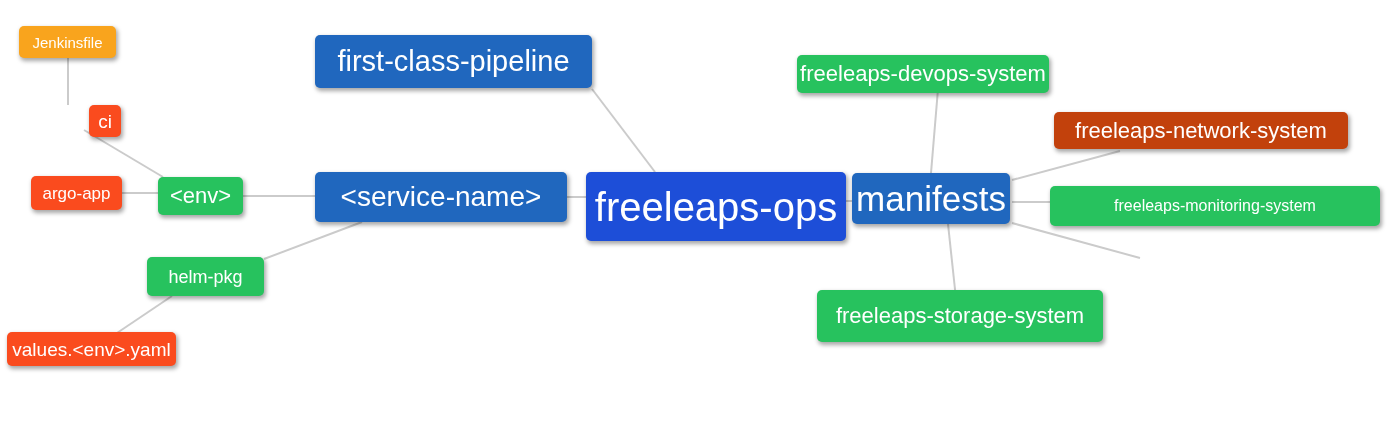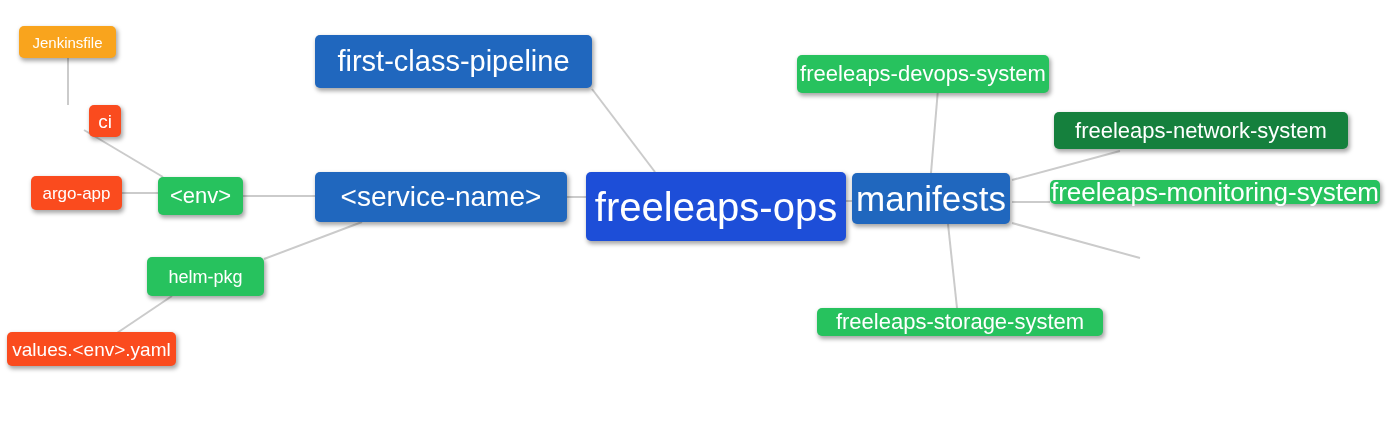--- a/index.html
+++ b/index.html
@@ -62,20 +62,20 @@
   <div class="node" style="left: 586px; top: 172px; width: 260px; height: 69px; font-size: 40px; background: #1d4ed8; color: rgb(255, 255, 255);">freeleaps-ops</div>
 
   <div class="node" style="left: 852px; top: 173px; width: 158px; height: 51px; font-size: 35px; background: rgb(32, 103, 190); color: rgb(255, 255, 255);">manifests</div>
 
   <div class="node" style="left: 147px; top: 257px; width: 117px; height: 39px; font-size: 18px; background: rgb(39, 194, 94); color: rgb(255, 255, 255);">helm-pkg</div>
 
   <div class="node" style="left: 7px; top: 332px; width: 169px; height: 34px; font-size: 19px; background: rgb(250, 75, 30); color: rgb(255, 255, 255);">values.&lt;env&gt;.yaml</div>
 
   <div class="node" style="left: 797px; top: 27px; width: 252px; height: 38px; font-size: 22px; background: rgb(39, 194, 94); color: rgb(255, 255, 255); margin-top: 28px;">freeleaps-devops-system</div>
 
-  <div class="node" style="left: 1054px; top: 112px; width: 294px; height: 37px; font-size: 22px; background: #15803d; color: rgb(255, 255, 255);">freeleaps-network-system</div>
+  <div class="node" style="left: 1054px; top: 112px; width: 294px; height: 37px; font-size: 22px; background: #c2410c; color: rgb(255, 255, 255);">freeleaps-network-system</div>
 
-  <div class="node" style="left: 1050px; top: 180px; width: 330px; height: 24px; font-size: 26px; background: rgb(39, 194, 94); color: rgb(255, 255, 255);">freeleaps-monitoring-system</div>
+  <div class="node" style="left: 1050px; top: 186px; width: 330px; height: 40px; font-size: 16px; background: rgb(39, 194, 94); color: rgb(255, 255, 255);">freeleaps-monitoring-system</div>
 
 
-  <div class="node" style="left: 817px; top: 308px; width: 286px; height: 28px; font-size: 22px; background: rgb(39, 194, 94); color: rgb(255, 255, 255);">freeleaps-storage-system</div>
+  <div class="node" style="left: 817px; top: 290px; width: 286px; height: 52px; font-size: 22px; background: rgb(39, 194, 94); color: rgb(255, 255, 255);">freeleaps-storage-system</div>
 
 </div>
 
 </body></html>

